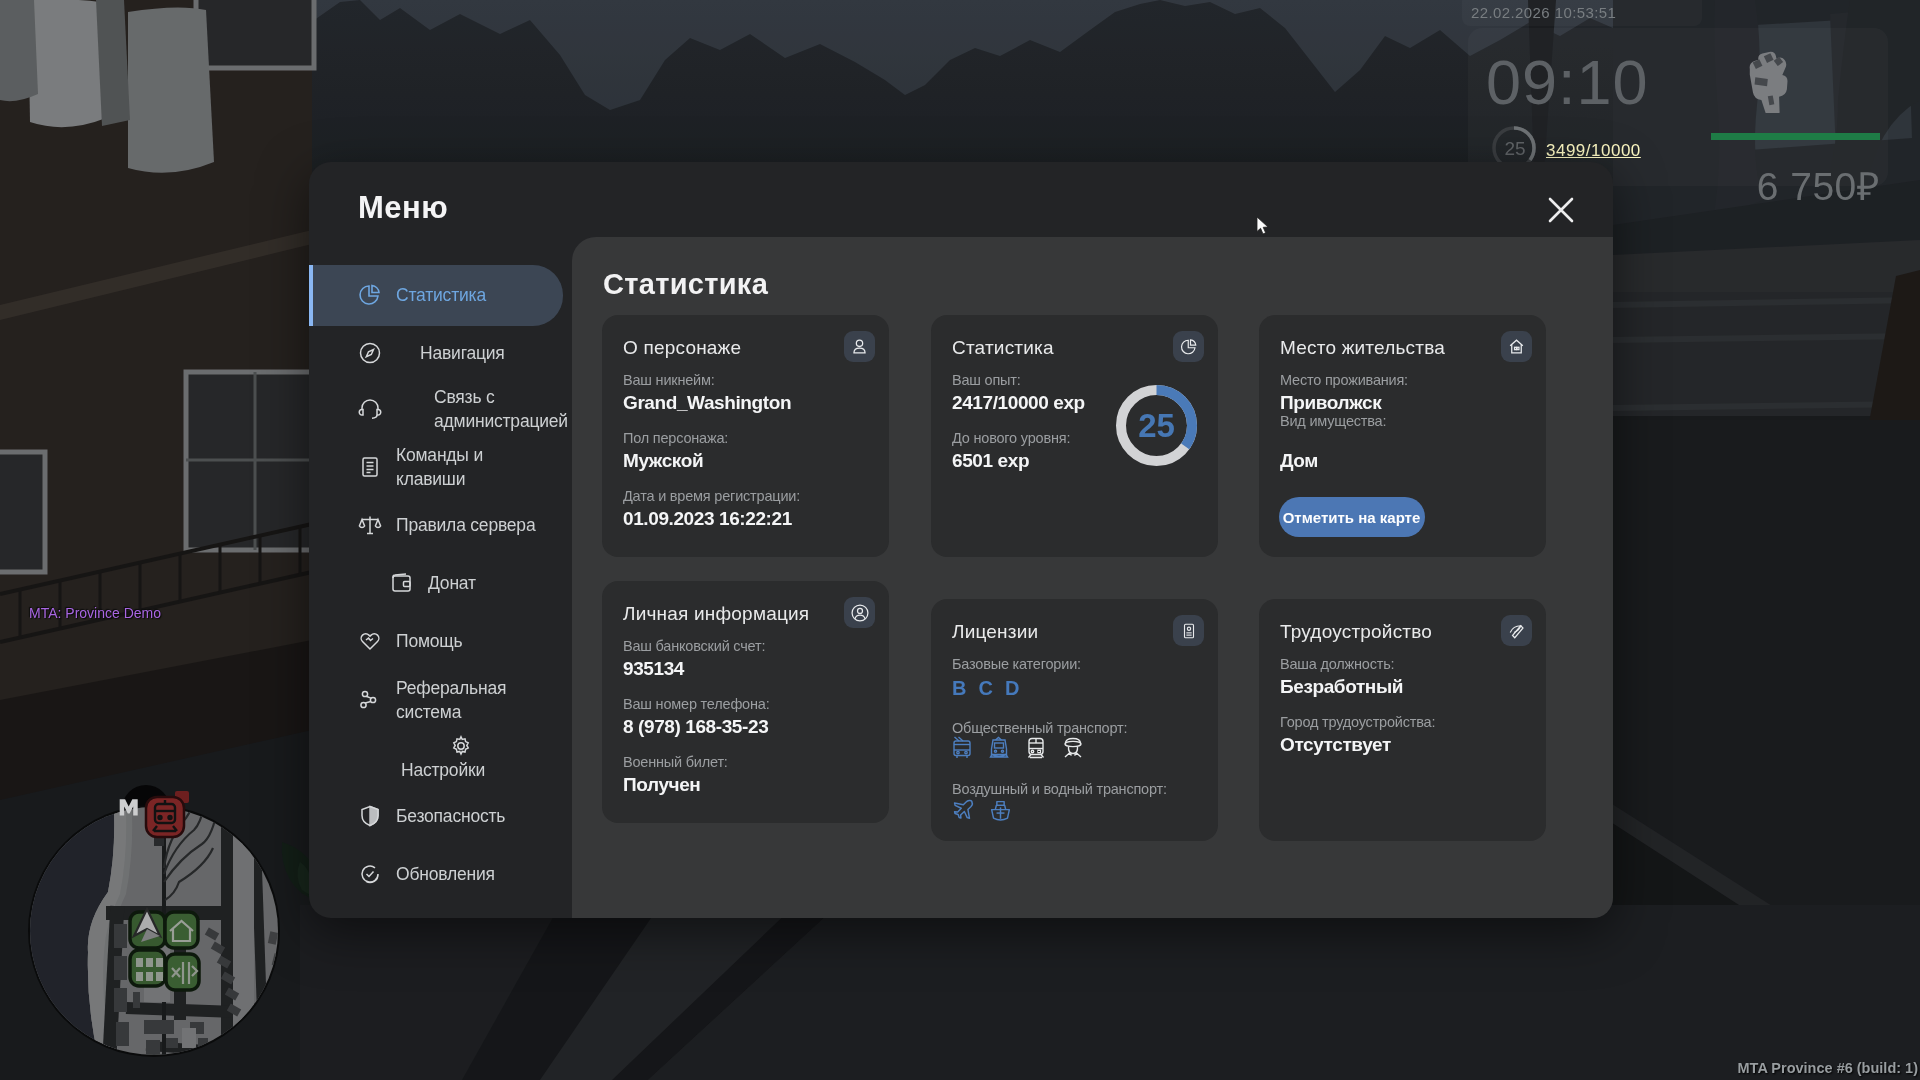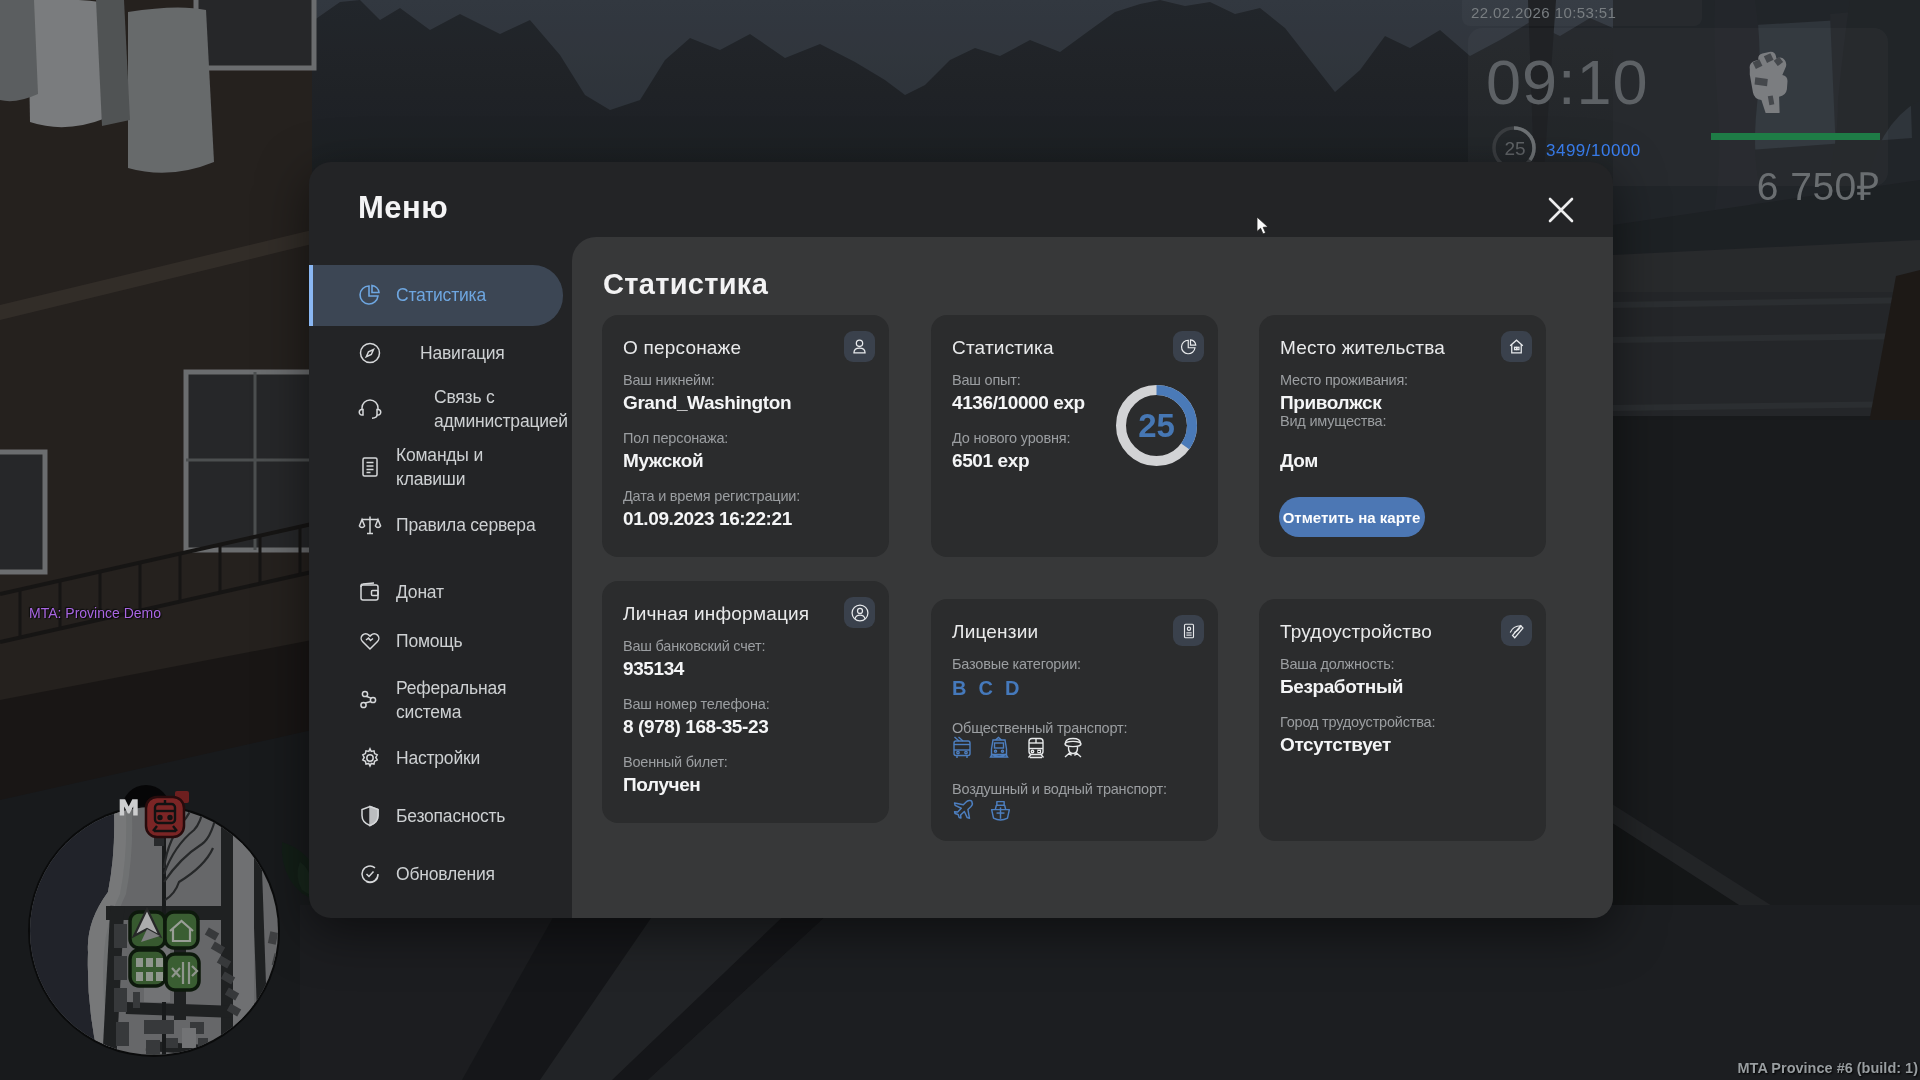--- a/index.html
+++ b/index.html
@@ -4,21 +4,21 @@
 <title>MTA Province</title>
 <style>
   * { margin:0; padding:0; box-sizing:border-box; }
   html,body { width:1920px; height:1080px; overflow:hidden; background:#191b1d; }
   body { font-family:"Liberation Sans", sans-serif; position:relative; }
   .abs { position:absolute; }
 
   
   .hud-date { left:1471px; top:4px; font-size:15px; color:#787d81; letter-spacing:.4px; }
   .hud-clock { left:1486px; top:46px; font-size:63px; color:#5d6165; letter-spacing:1px; }
-  .hud-exp { left:1546px; top:141px; font-size:17px; color:#3b82f6; letter-spacing:.5px; }
+  .hud-exp { left:1546px; top:141px; font-size:17px; color:#fef9c3; letter-spacing:.5px;text-decoration:underline; }
   .hud-money { left:1695px; top:136px; width:185px; text-align:right; font-size:39px; color:#6a6e71; letter-spacing:.5px;margin-top:22px; }
   .hud-bar { left:1711px; top:133px; width:169px; height:7px; background:#1e7c46; }
   .hud-lvl { left:1503px; top:138px; width:24px; text-align:center; font-size:19px; color:#606467; }
 
   
   .mta-demo { left:29px; top:605px; font-size:14px; color:#a966e2; text-shadow:1px 1px 1px #0a0a0a, -1px -1px 1px #0a0a0a; }
   .build-txt { left:1620px; top:1060px; width:298px; text-align:right; font-size:14.5px; font-weight:700; color:#989da0; text-shadow:1px 1px 2px #000; }
 
   
   .panel { left:309px; top:162px; width:1304px; height:756px; background:#232426; border-radius:22px; box-shadow:0 14px 50px rgba(0,0,0,0.5); }
@@ -210,21 +210,21 @@
   <div class="side-item" style="top:339px;height:48px;text-align:right;">
     <svg class="ic" viewBox="0 0 24 24" fill="none" stroke="#d6d8da" stroke-width="1.5">
       <line x1="12" y1="3.5" x2="12" y2="20.5"></line>
       <line x1="4" y1="6.5" x2="20" y2="6.5"></line>
       <path d="M4,6.5 l-2.6,6.5 a3,3 0 0,0 5.2,0 z"></path>
       <path d="M20,6.5 l-2.6,6.5 a3,3 0 0,0 5.2,0 z"></path>
       <line x1="9" y1="20.5" x2="15" y2="20.5"></line>
     </svg>
     <div class="lbl">Правила сервера</div>
   </div>
-  <div class="side-item" style="top:406px;height:48px;">
+  <div class="side-item" style="top:397px;height:48px;margin-left:32px;">
     <svg class="ic" viewBox="0 0 24 24" fill="none" stroke="#d6d8da" stroke-width="1.5">
       <path d="M3,7 a2,2 0 0,1 2,-2 h13 a2,2 0 0,1 2,2 v11 a2,2 0 0,1 -2,2 h-13 a2,2 0 0,1 -2,-2 z"></path>
       <path d="M3,7 v-1 a2,2 0 0,1 2,-2 l11,-1"></path>
       <rect x="13.5" y="10.5" width="6.5" height="5" rx="1"></rect>
     </svg>
     <div class="lbl">Донат</div>
   </div>
   <div class="side-item" style="top:502px;height:72px;">
     <svg class="ic" viewBox="0 0 24 24" fill="none" stroke="#d6d8da" stroke-width="1.5">
       <circle cx="7" cy="6" r="2.6"></circle>
@@ -235,21 +235,21 @@
     </svg>
     <div class="lbl">Реферальная<br>система</div>
   </div>
   <div class="side-item" style="top:455px;height:48px;">
     <svg class="ic" viewBox="0 0 24 24" fill="none" stroke="#d6d8da" stroke-width="1.5">
       <path d="M12,20 L4.5,12.5 a4.5,4.5 0 0,1 6.4,-6.4 l1.1,1.1 1.1,-1.1 a4.5,4.5 0 0,1 6.4,6.4 z"></path>
       <path d="M8,11 l2.5,-2 2,2.5 2.5,-2"></path>
     </svg>
     <div class="lbl">Помощь</div>
   </div>
-  <div class="side-item" style="top:572px;height:48px;">
+  <div class="side-item" style="top:572px;height:48px;flex-direction:column;">
     <svg class="ic" viewBox="0 0 24 24" fill="none" stroke="#d6d8da" stroke-width="1.5">
       <circle cx="12" cy="12" r="3.2"></circle>
       <path d="M12,2.8 l1.2,2.6 2.8,-0.6 0.6,2.8 2.6,1.2 -1.4,2.6 1.4,2.6 -2.6,1.2 -0.6,2.8 -2.8,-0.6 -1.2,2.6 -1.2,-2.6 -2.8,0.6 -0.6,-2.8 -2.6,-1.2 1.4,-2.6 -1.4,-2.6 2.6,-1.2 0.6,-2.8 2.8,0.6 z"></path>
     </svg>
     <div class="lbl">Настройки</div>
   </div>
   <div class="side-item" style="top:630px;height:48px;">
     <svg class="ic" viewBox="0 0 24 24" stroke="#d6d8da" stroke-width="1.5">
       <path d="M12,2.5 l8,3 v6 q0,7 -8,10 q-8,-3 -8,-10 v-6 z" fill="none"></path>
       <path d="M12,2.5 v19 q8,-3 8,-10 v-6 z" fill="#d6d8da" opacity=".85"></path>
@@ -285,21 +285,21 @@
 
     <div class="card" style="left:359px;top:78px;">
       <div class="ct">Статистика</div>
       <div class="chip">
         <svg width="18" height="18" viewBox="0 0 24 24" fill="none" stroke="#e8eaec" stroke-width="1.6">
           <path d="M11,3 A9,9 0 1,0 20,13 L11,13 Z"></path>
           <path d="M14,2.5 A8,8 0 0,1 21,9.5 L14,9.5 Z"></path>
         </svg>
       </div>
       <div class="lab" style="top:57px">Ваш опыт:</div>
-      <div class="val" style="top:77px">4136/10000 exp</div>
+      <div class="val" style="top:77px">2417/10000 exp</div>
       <div class="lab" style="top:115px">До нового уровня:</div>
       <div class="val" style="top:135px">6501 exp</div>
       <svg style="position:absolute;left:185px;top:70px" width="81" height="81" viewBox="0 0 81 81">
         <circle cx="40.5" cy="40.5" r="35.5" fill="none" stroke="#d2d3d5" stroke-width="10"></circle>
         <circle cx="40.5" cy="40.5" r="35.5" fill="none" stroke="#4a7ab8" stroke-width="10" stroke-dasharray="78 145" transform="rotate(-90 40.5 40.5)"></circle>
         <text x="40.5" y="52" text-anchor="middle" font-family="Liberation Sans, sans-serif" font-size="33" font-weight="700" fill="#4677b4">25</text>
       </svg>
     </div>
 
     <div class="card" style="left:687px;top:78px;">

